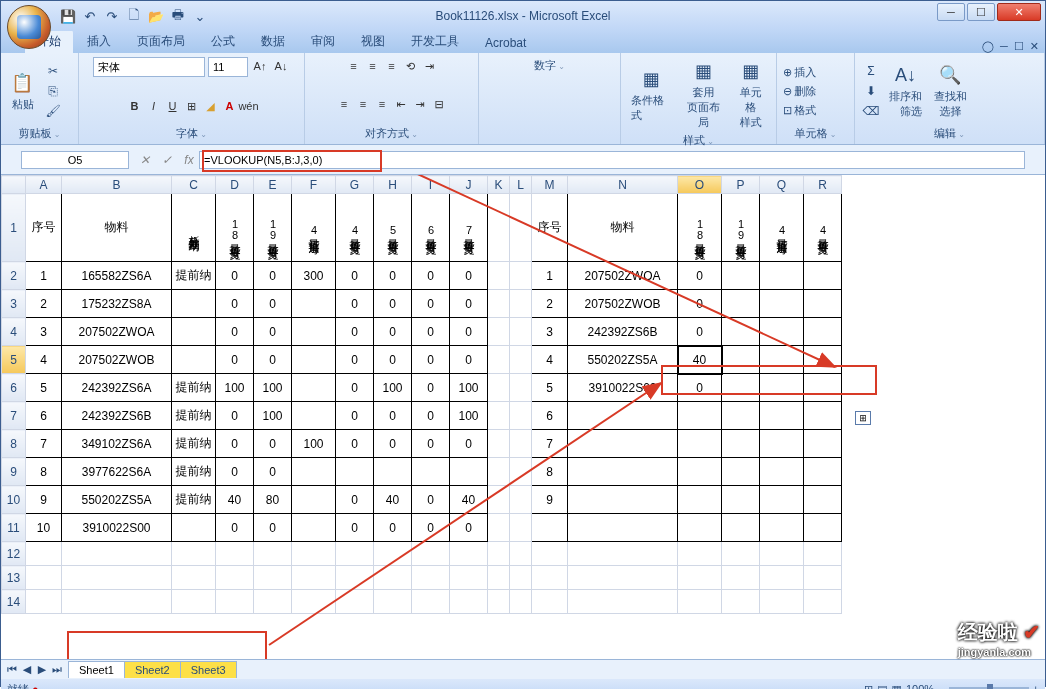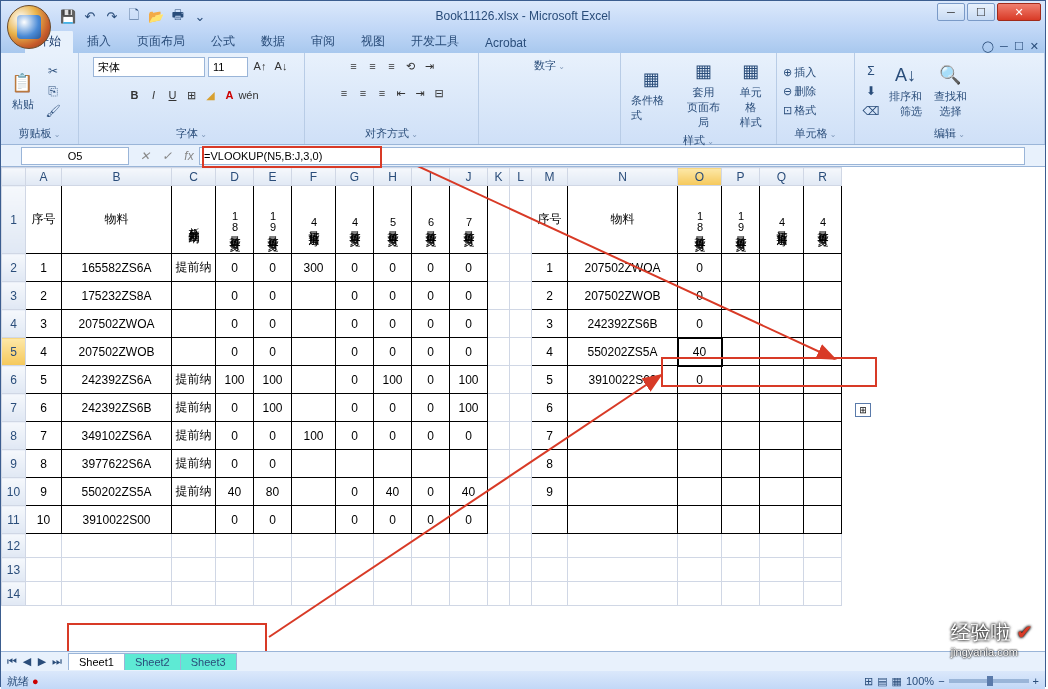--- a/index.html
+++ b/index.html
@@ -28,27 +28,27 @@
 
 .ribbon { height: 92px; background: linear-gradient(#e8f1fc,#cfe0f7); display: flex; border-bottom: 1px solid #9ab5d8; }
 .rgroup { border-right: 1px solid #b8cce6; padding: 4px 6px 2px; display: flex; flex-direction: column; justify-content: space-between; position: relative; }
 .rgroup .glabel { font-size: 11px; color: #2a4d7a; text-align: center; padding: 1px 0; }
 .rgroup .glabel::after { content: " ⌄"; font-size: 8px; opacity: 0.5; }
 .rcontent { flex: 1; display: flex; align-items: center; gap: 4px; }
 .bigbtn { display: flex; flex-direction: column; align-items: center; gap: 2px; padding: 2px 4px; font-size: 11px; color: #2a4d7a; cursor: pointer; }
 .bigbtn .ico { width: 24px; height: 24px; display: flex; align-items: center; justify-content: center; font-size: 18px; }
 .smallrow { display: flex; flex-direction: column; gap: 2px; }
 .smallbtn { width: 20px; height: 18px; display: flex; align-items: center; justify-content: center; font-size: 12px; color: #2a4d7a; cursor: pointer; }
-.fontbox { display: flex; flex-direction: column; gap: 9px; }
+.fontbox { display: flex; flex-direction: column; gap: 20px; }
 .combo { height: 20px; border: 1px solid #9ab5d8; background: #fff; font-size: 11px; padding: 0 4px; display: flex; align-items: center; }
 .btnrow { display: flex; gap: 1px; }
 .rbtn { width: 18px; height: 18px; border: 1px solid transparent; display: flex; align-items: center; justify-content: center; font-size: 11px; color: #333; cursor: pointer; }
 
 
-.fbar { height: 22px; background: #e8f1fc; border-bottom: 1px solid #9ab5d8; display: flex; align-items: center; font-size: 11px; }
+.fbar { height: 30px; background: #e8f1fc; border-bottom: 1px solid #9ab5d8; display: flex; align-items: center; font-size: 11px; }
 .namebox { width: 108px; height: 18px; border: 1px solid #9ab5d8; background: #fff; margin: 0 6px 0 20px; padding: 0 4px; display: flex; align-items: center; justify-content: center; }
 .fbar .fxbtns { display: flex; gap: 2px; }
 .fxbtn { width: 20px; height: 18px; display: flex; align-items: center; justify-content: center; color: #888; cursor: pointer; font-style: italic; font-size: 12px; }
 .formula-input { flex: 1; height: 18px; border: 1px solid #9ab5d8; background: #fff; margin-right: 20px; padding: 0 4px; display: flex; align-items: center; position: relative; }
 .formula-highlight { position: absolute; left: 2px; top: -2px; height: 22px; border: 2px solid #d83a26; padding: 0 2px; display: flex; align-items: center; pointer-events: none; z-index: 5; }
 
 
 .gridwrap { position: relative; background: #fff; height: 484px; overflow: hidden; }
 .grid { border-collapse: collapse; table-layout: fixed; font-size: 12px; }
 .grid th, .grid td { border: 1px solid #d0d7e5; text-align: center; padding: 0; }
@@ -63,29 +63,29 @@
 
 .redbox { position: absolute; border: 2px solid #d83a26; pointer-events: none; z-index: 20; }
 .arrow { position: absolute; z-index: 19; pointer-events: none; }
 
 
 .sheettabs { height: 20px; background: #e8f1fc; display: flex; align-items: center; font-size: 11px; border-top: 1px solid #9ab5d8; }
 .navarrows { display: flex; gap: 1px; padding: 0 4px; }
 .navarrows span { width: 14px; text-align: center; color: #2a4d7a; cursor: pointer; }
 .sheettab { padding: 2px 10px; background: #fff; border: 1px solid #9ab5d8; border-bottom: none; margin-right: -1px; cursor: pointer; color: #2a4d7a; }
 .sheettab.active { background: #fff; font-weight: normal; color: #000; }
-.sheettab.inactive { background: #5eead4; }
+.sheettab.inactive { background: #fde047; }
 
 
 .statusbar { height: 20px; background: linear-gradient(#dbe8fb,#bfd6f6); display: flex; align-items: center; justify-content: space-between; font-size: 11px; color: #2a4d7a; padding: 0 6px; }
 .zoom { display: flex; align-items: center; gap: 4px; }
 .zoom .track { width: 80px; height: 4px; background: #9ab5d8; position: relative; }
 .zoom .thumb { position: absolute; left: 38px; top: -3px; width: 6px; height: 10px; background: #5a7aaa; }
 
-.watermark { position: absolute; right: 12px; bottom: 28px; z-index: 30; font-family: Arial; font-weight: normal; }
+.watermark { position: absolute; right: 5px; bottom: 28px; z-index: 30; font-family: Arial; font-weight: bold; }
 .watermark .wm1 { font-size: 20px; color: #fff; text-shadow: 0 0 3px #000, 0 0 3px #000; }
 .watermark .wm1 .chk { color: #d83a26; }
 .watermark .wm2 { font-size: 11px; color: #fff; text-shadow: 0 0 2px #000, 0 0 2px #000; }
 
 .smarttag { position: absolute; width: 16px; height: 14px; border: 1px solid #5a7aaa; background: #fff; font-size: 9px; display: flex; align-items: center; justify-content: center; z-index: 15; }
 </style>
 </head>
 <body>
 
 <div class="window">

